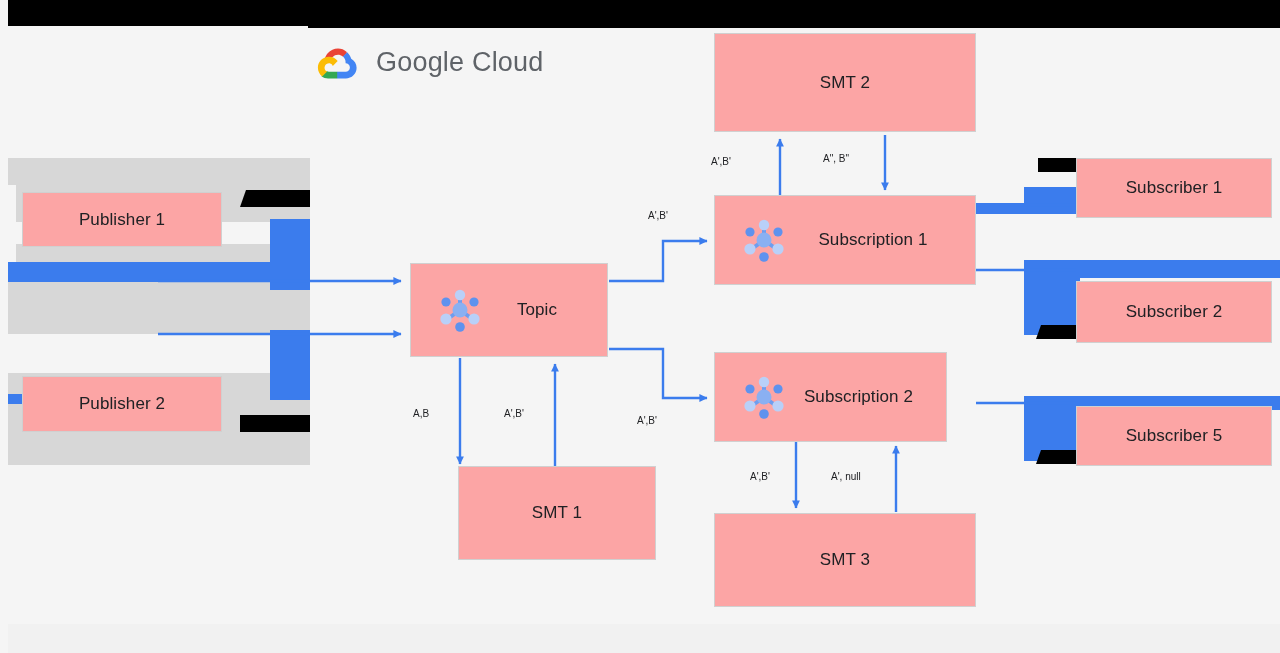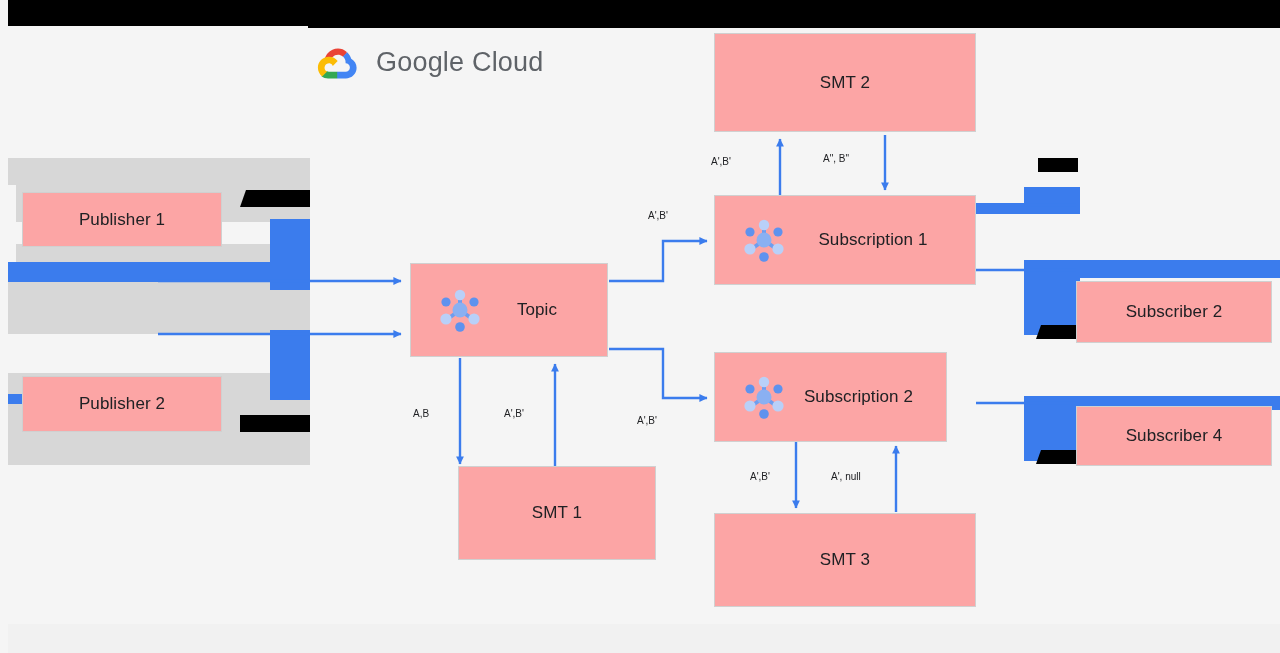--- a/index.html
+++ b/index.html
@@ -222,27 +222,30 @@
         <circle cx="29" cy="46" r="4.8" fill="#5e92ee"></circle>
       </svg>
     </span>
     <span class="label" style="margin-left:56px;">Subscription 2</span>
   </div>
 
   <div class="node" style="left:706px;top:513px;width:262px;height:94px;">
     <span class="label">SMT 3</span>
   </div>
 
+  <div class="node" style="left:1068px;top:158px;width:196px;height:60px;">
+    <span class="label">Subscriber 1</span>
+  </div>
 
   <div class="node" style="left:1068px;top:281px;width:196px;height:62px;">
     <span class="label">Subscriber 2</span>
   </div>
 
   <div class="node" style="left:1068px;top:406px;width:196px;height:60px;">
-    <span class="label">Subscriber 4</span>
+    <span class="label">Subscriber 5</span>
   </div>
 
   <div class="elabel" style="left:405px;top:408px;">A,B</div>
   <div class="elabel" style="left:496px;top:408px;">A',B'</div>
   <div class="elabel" style="left:640px;top:210px;">A',B'</div>
   <div class="elabel" style="left:629px;top:415px;">A',B'</div>
   <div class="elabel" style="left:703px;top:156px;">A',B'</div>
   <div class="elabel" style="left:815px;top:153px;">A", B"</div>
   <div class="elabel" style="left:742px;top:471px;">A',B'</div>
   <div class="elabel" style="left:823px;top:471px;">A', null</div>

